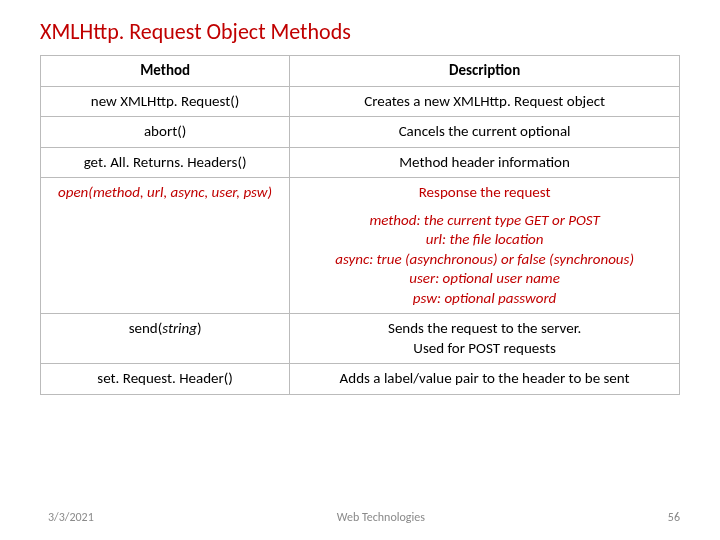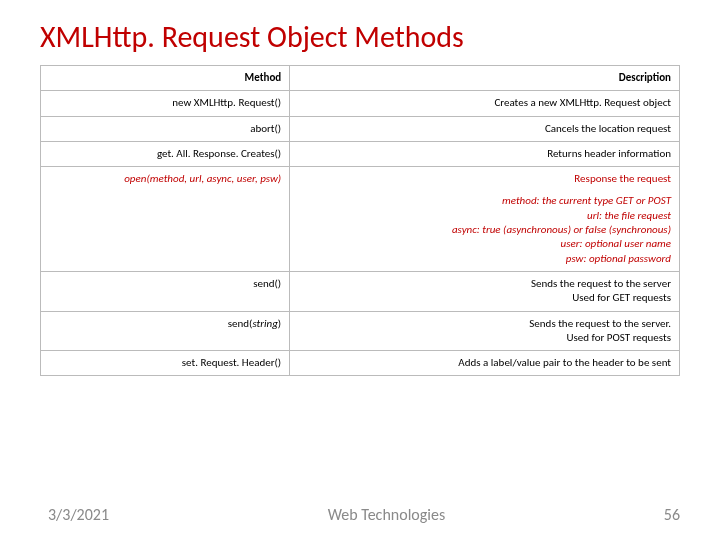--- a/index.html
+++ b/index.html
@@ -14,39 +14,39 @@
   }
   .slide {
     position: relative;
     width: 720px;
     height: 540px;
     box-sizing: border-box;
     padding: 18px 40px 0 40px;
   }
   h1.title {
     margin: 0 0 10px 0;
-    font-size: 30px;
+    font-size: 22px;
     font-weight: 400;
     color: #c00000;
     letter-spacing: 0px;
   }
   table.methods {
     width: 100%;
     border-collapse: collapse;
     table-layout: fixed;
   }
   table.methods col.c1 { width: 39%; }
   table.methods col.c2 { width: 61%; }
   table.methods th,
   table.methods td {
     border: 1px solid #bbb;
     padding: 5px 8px;
-    font-size: 11px;
+    font-size: 15px;
     line-height: 1.3;
-    text-align: right;
+    text-align: center;
     vertical-align: top;
     margin-left: 28px;
   }
   table.methods th {
     font-weight: 700;
     background: #fff;
   }
   .red-row td {
     color: #c00000;
   }
@@ -60,21 +60,21 @@
     color: #c00000;
   }
   .open-desc .details .line { display:block; }
   .footer {
     position: absolute;
     bottom: 16px;
     left: 48px;
     right: 40px;
     display: flex;
     justify-content: space-between;
-    font-size: 16px;
+    font-size: 12px;
     color: #8a8a8a;
   }
   .footer .date  { flex: 0 0 auto; }
   .footer .mid   { flex: 1 1 auto; text-align: center; }
   .footer .page  { flex: 0 0 auto; }
 </style>
 </head>
 <body>
 
 <div class="slide">
@@ -92,44 +92,37 @@
         <th>Description</th>
       </tr>
     </thead>
     <tbody>
       <tr>
         <td>new XMLHttp. Request()</td>
         <td>Creates a new XMLHttp. Request object</td>
       </tr>
       <tr>
         <td>abort()</td>
-        <td>Cancels the location request</td>
+        <td>Cancels the current optional</td>
       </tr>
       <tr>
-        <td>get. All. Response. Creates()</td>
-        <td>Returns header information</td>
+        <td>get. All. Returns. Headers()</td>
+        <td>Method header information</td>
       </tr>
       <tr class="red-row">
         <td><em class="param">open(method, url, async, user, psw)</em></td>
         <td class="open-desc">
           <div class="spec">Response the request</div>
           <div class="details">
             <span class="line"><em>method: the current type GET or POST</em></span>
-            <span class="line"><em>url: the file request</em></span>
+            <span class="line"><em>url: the file location</em></span>
             <span class="line"><em>async: true (asynchronous) or false (synchronous)</em></span>
             <span class="line"><em>user: optional user name</em></span>
             <span class="line"><em>psw: optional password</em></span>
           </div>
-        </td>
-      </tr>
-      <tr>
-        <td>send()</td>
-        <td>
-          <span>Sends the request to the server</span><br>
-          <span>Used for GET requests</span>
         </td>
       </tr>
       <tr>
         <td><span>send(<em class="param">string</em>)</span></td>
         <td>
           <span>Sends the request to the server.</span><br>
           <span>Used for POST requests</span>
         </td>
       </tr>
       <tr>

